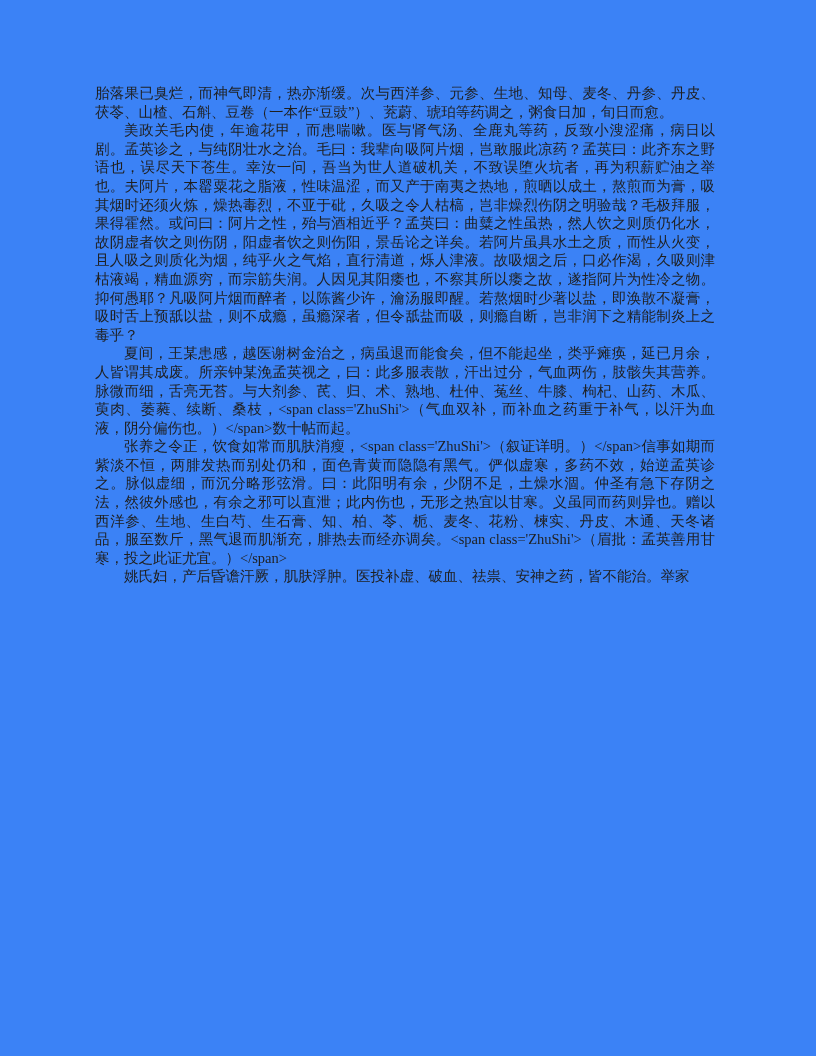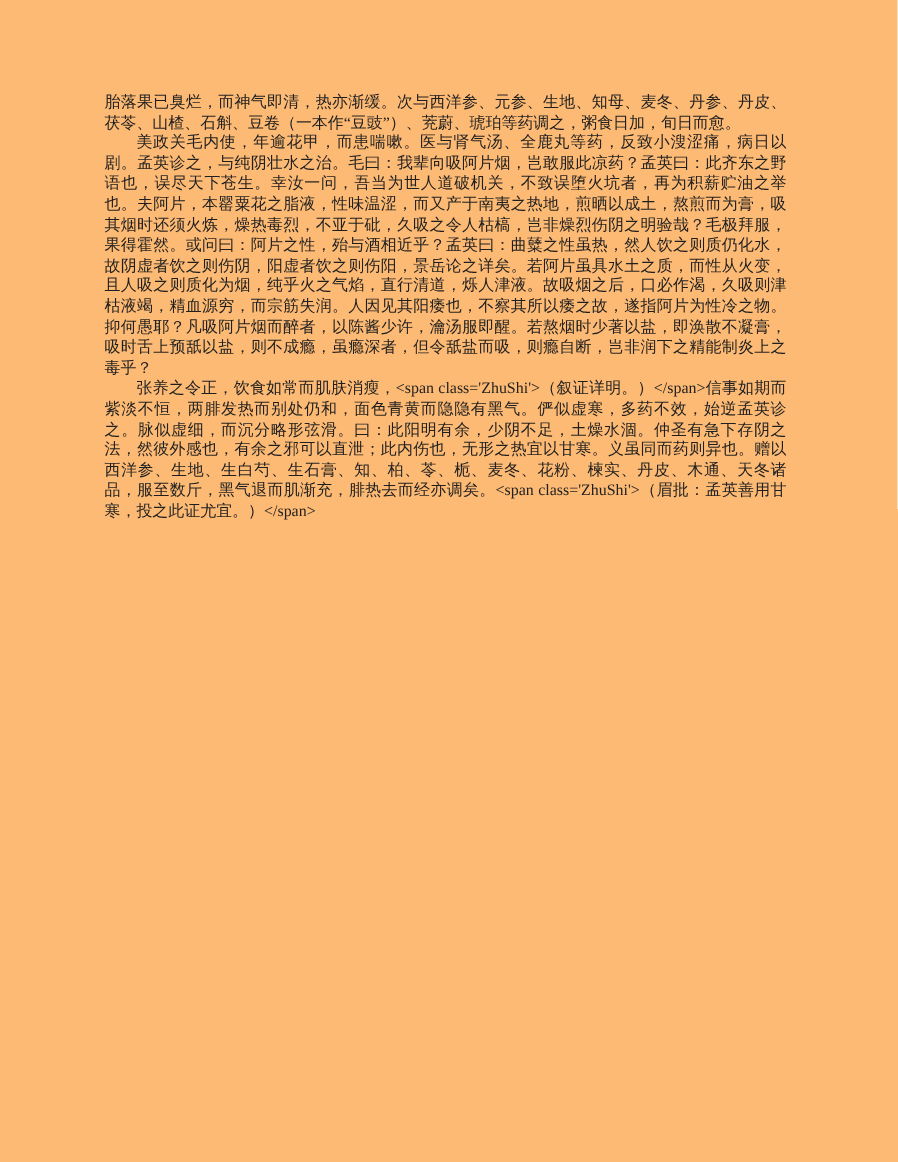--- a/index.html
+++ b/index.html
@@ -5,21 +5,21 @@
   html, body {
     margin: 0;
     padding: 0;
     background: #ffffff;
   }
   .page {
     position: relative;
     box-sizing: border-box;
     width: 816px;
     height: 1056px;
-    background: #fdba74;
+    background: #3b82f6;
     padding: 84px 101px 0 95px;
     overflow: hidden;
   }
   .doc {
     font-family: "Liberation Serif", "DejaVu Serif", serif;
     font-size: 14.5px;
     line-height: 18.6px;
     color: #1f1f1f;
     text-align: justify;
   }
@@ -33,15 +33,17 @@
     text-indent: 0;
   }
 </style>
 </head>
 <body>
 
 <div class="page">
   <div class="doc" id="doc-body">
       <p class="para noindent">胎落果已臭烂，而神气即清，热亦渐缓。次与西洋参、元参、生地、知母、麦冬、丹参、丹皮、茯苓、山楂、石斛、豆卷（一本作“豆豉”）、茺蔚、琥珀等药调之，粥食日加，旬日而愈。</p>
       <p class="para">美政关毛内使，年逾花甲，而患喘嗽。医与肾气汤、全鹿丸等药，反致小溲涩痛，病日以剧。孟英诊之，与纯阴壮水之治。毛曰：我辈向吸阿片烟，岂敢服此凉药？孟英曰：此齐东之野语也，误尽天下苍生。幸汝一问，吾当为世人道破机关，不致误堕火坑者，再为积薪贮油之举也。夫阿片，本罂粟花之脂液，性味温涩，而又产于南夷之热地，煎晒以成土，熬煎而为膏，吸其烟时还须火炼，燥热毒烈，不亚于砒，久吸之令人枯槁，岂非燥烈伤阴之明验哉？毛极拜服，果得霍然。或问曰：阿片之性，殆与酒相近乎？孟英曰：曲糵之性虽热，然人饮之则质仍化水，故阴虚者饮之则伤阴，阳虚者饮之则伤阳，景岳论之详矣。若阿片虽具水土之质，而性从火变，且人吸之则质化为烟，纯乎火之气焰，直行清道，烁人津液。故吸烟之后，口必作渴，久吸则津枯液竭，精血源穷，而宗筋失润。人因见其阳痿也，不察其所以痿之故，遂指阿片为性冷之物。抑何愚耶？凡吸阿片烟而醉者，以陈酱少许，瀹汤服即醒。若熬烟时少著以盐，即涣散不凝膏，吸时舌上预舐以盐，则不成瘾，虽瘾深者，但令舐盐而吸，则瘾自断，岂非润下之精能制炎上之毒乎？</p>
+      <p class="para">夏间，王某患感，越医谢树金治之，病虽退而能食矣，但不能起坐，类乎瘫痪，延已月余，人皆谓其成废。所亲钟某浼孟英视之，曰：此多服表散，汗出过分，气血两伤，肢骸失其营养。脉微而细，舌亮无苔。与大剂参、芪、归、术、熟地、杜仲、菟丝、牛膝、枸杞、山药、木瓜、萸肉、萎蕤、续断、桑枝，&lt;span class='ZhuShi'&gt;（气血双补，而补血之药重于补气，以汗为血液，阴分偏伤也。）&lt;/span&gt;数十帖而起。</p>
       <p class="para">张养之令正，饮食如常而肌肤消瘦，&lt;span class='ZhuShi'&gt;（叙证详明。）&lt;/span&gt;信事如期而紫淡不恒，两腓发热而别处仍和，面色青黄而隐隐有黑气。俨似虚寒，多药不效，始逆孟英诊之。脉似虚细，而沉分略形弦滑。曰：此阳明有余，少阴不足，土燥水涸。仲圣有急下存阴之法，然彼外感也，有余之邪可以直泄；此内伤也，无形之热宜以甘寒。义虽同而药则异也。赠以西洋参、生地、生白芍、生石膏、知、柏、苓、栀、麦冬、花粉、楝实、丹皮、木通、天冬诸品，服至数斤，黑气退而肌渐充，腓热去而经亦调矣。&lt;span class='ZhuShi'&gt;（眉批：孟英善用甘寒，投之此证尤宜。）&lt;/span&gt;</p>
+      <p class="para">姚氏妇，产后昏谵汗厥，肌肤浮肿。医投补虚、破血、祛祟、安神之药，皆不能治。举家</p>
     </div>
 </div>
 
 </body></html>

